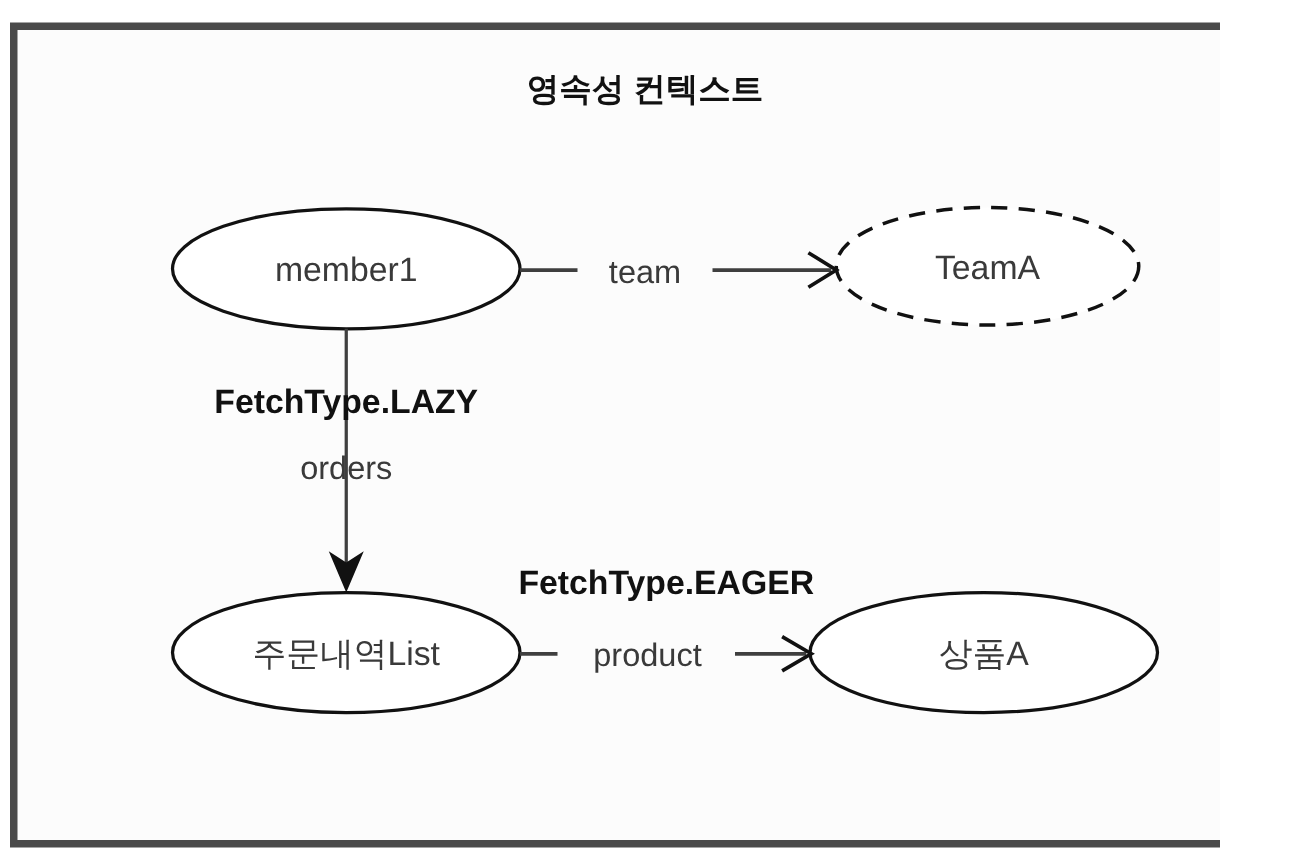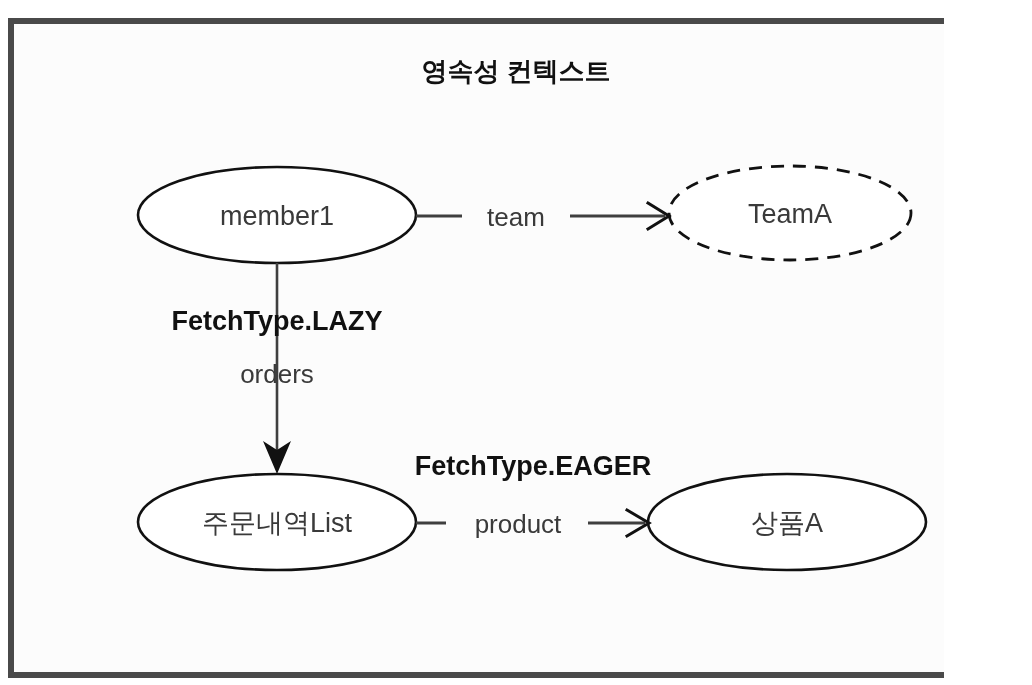--- a/index.html
+++ b/index.html
@@ -7,20 +7,21 @@
     padding: 0;
     background: #ffffff;
   }
   #canvas {
     position: relative;
     width: 944px;
     height: 685px;
     background: #ffffff;
     font-family: "Liberation Sans", sans-serif;
     overflow: hidden;
+    padding-left: 32px;
   }
   #diagram-svg {
     position: absolute;
     top: 0;
     left: 0;
     width: 1032px;
     height: 685px;
   }
   .node-label {
     font-family: "Liberation Sans", sans-serif;

